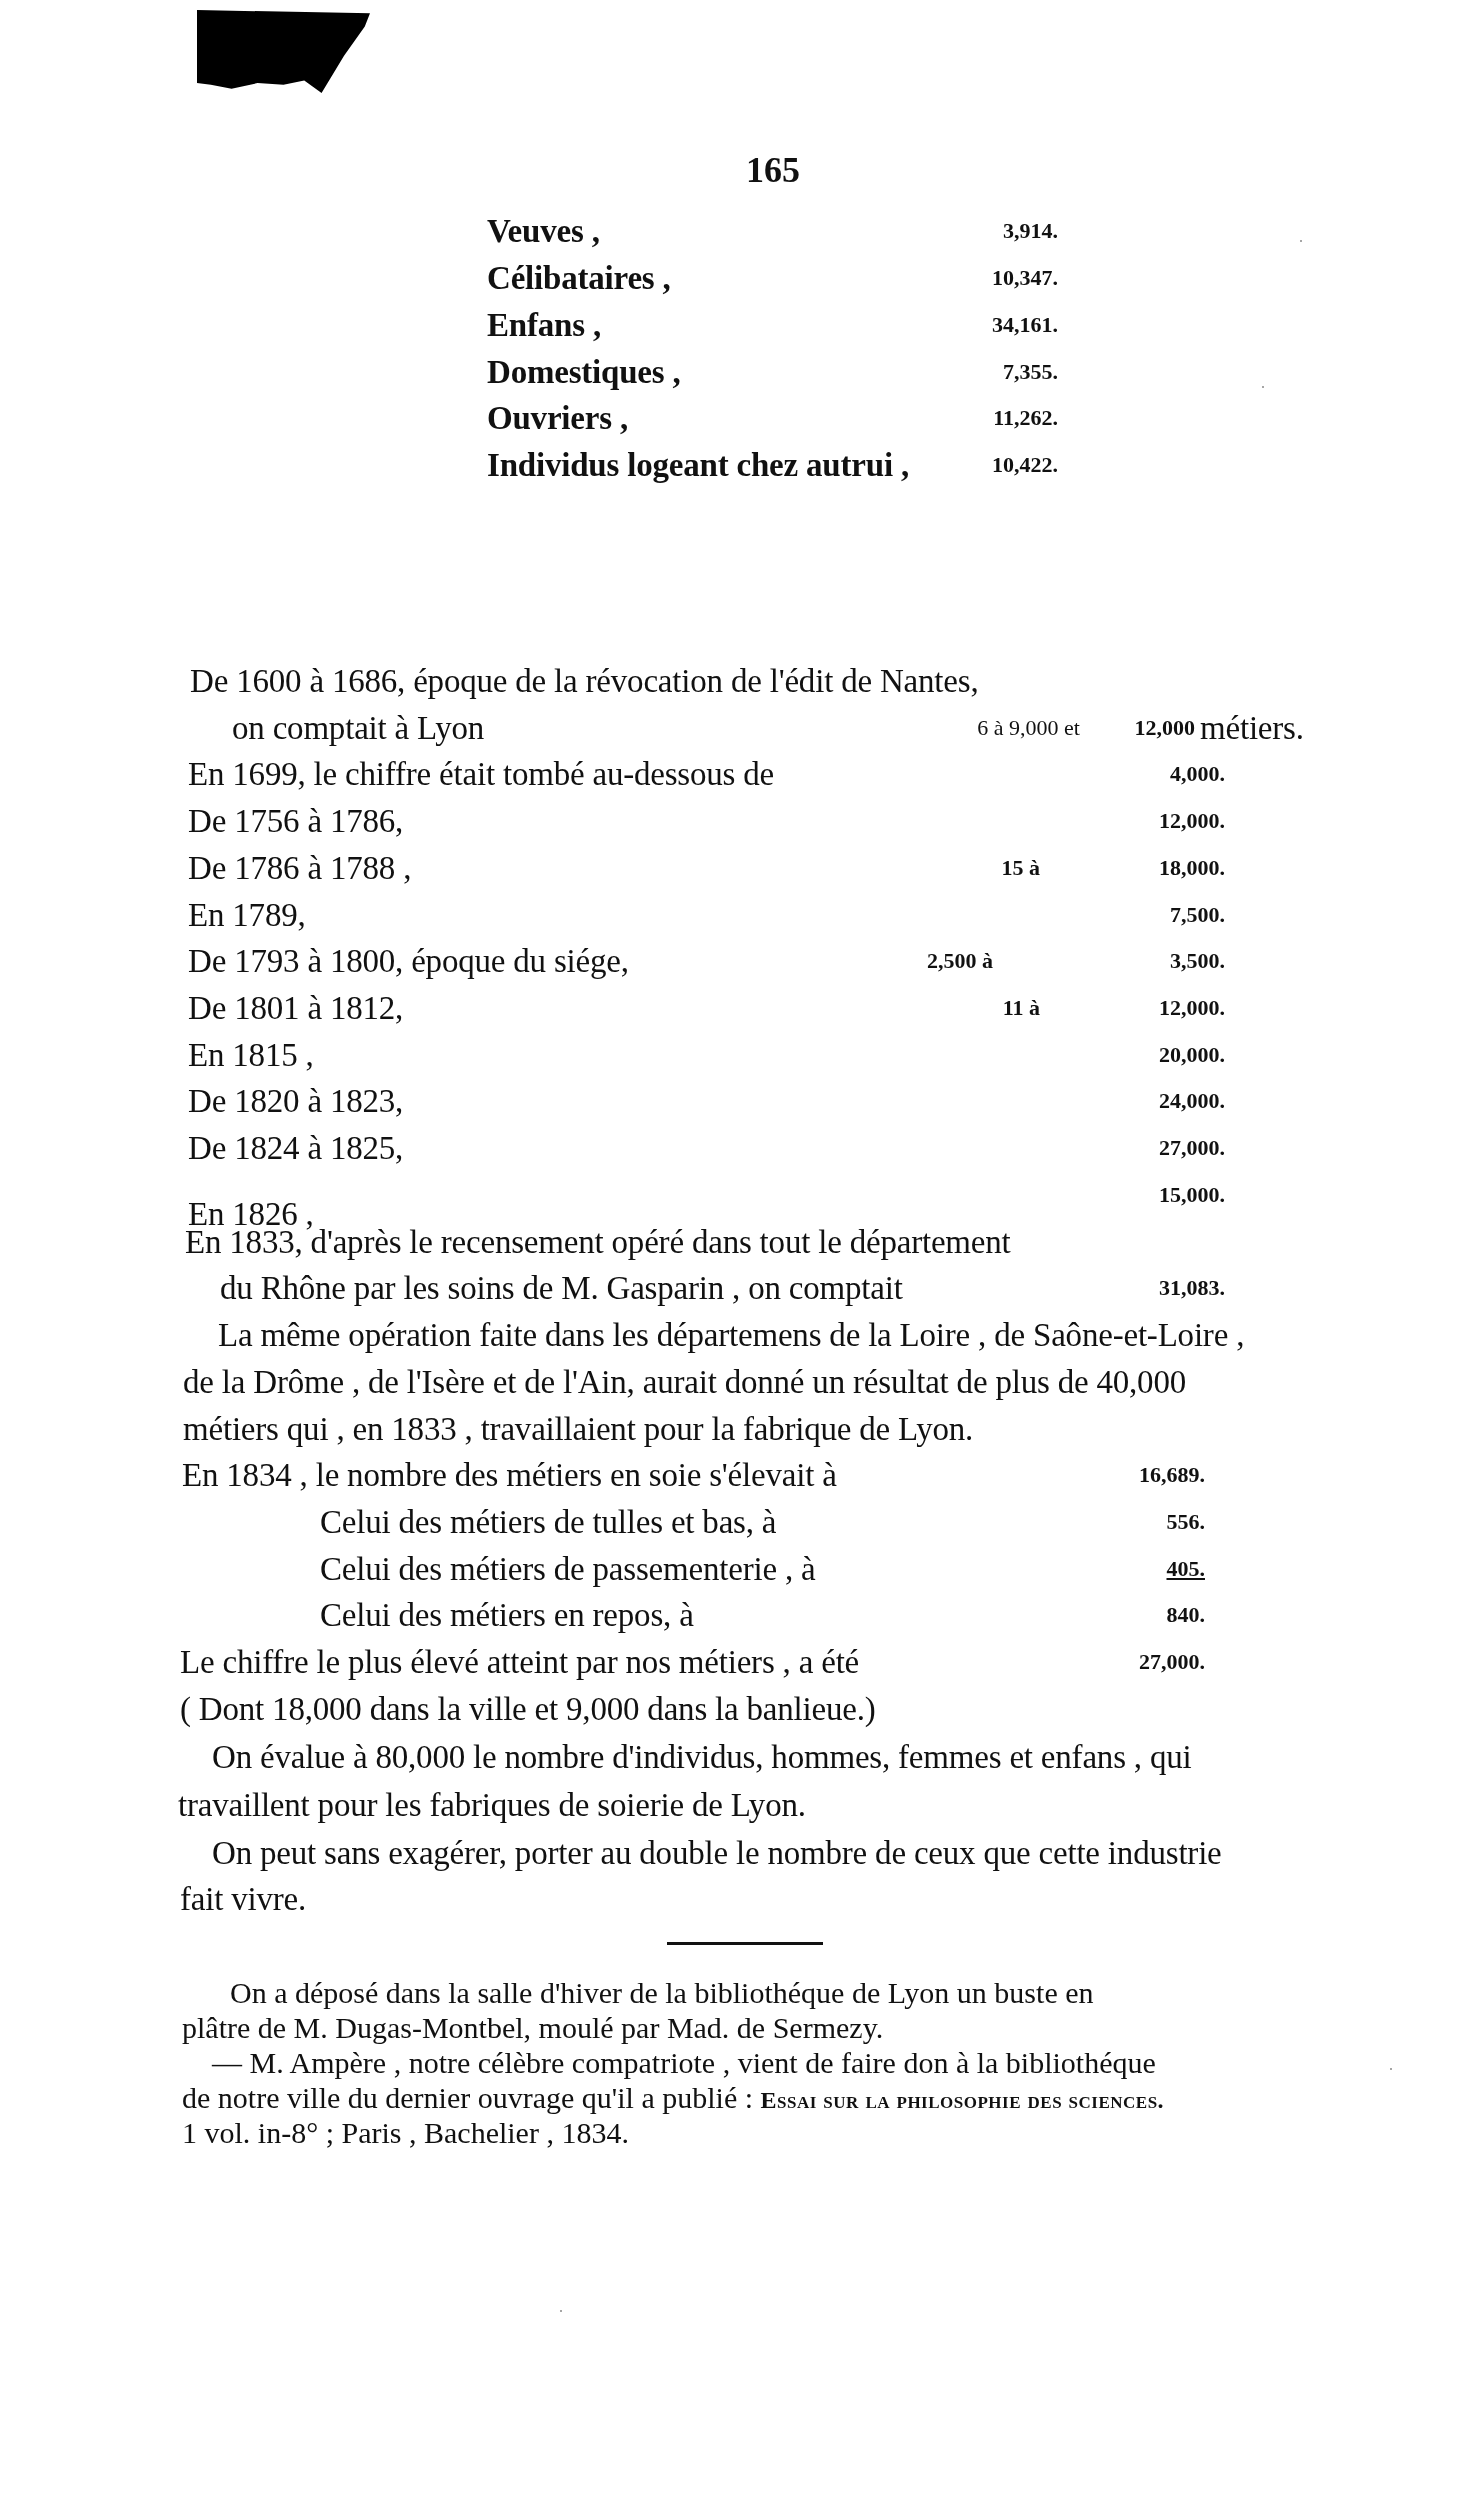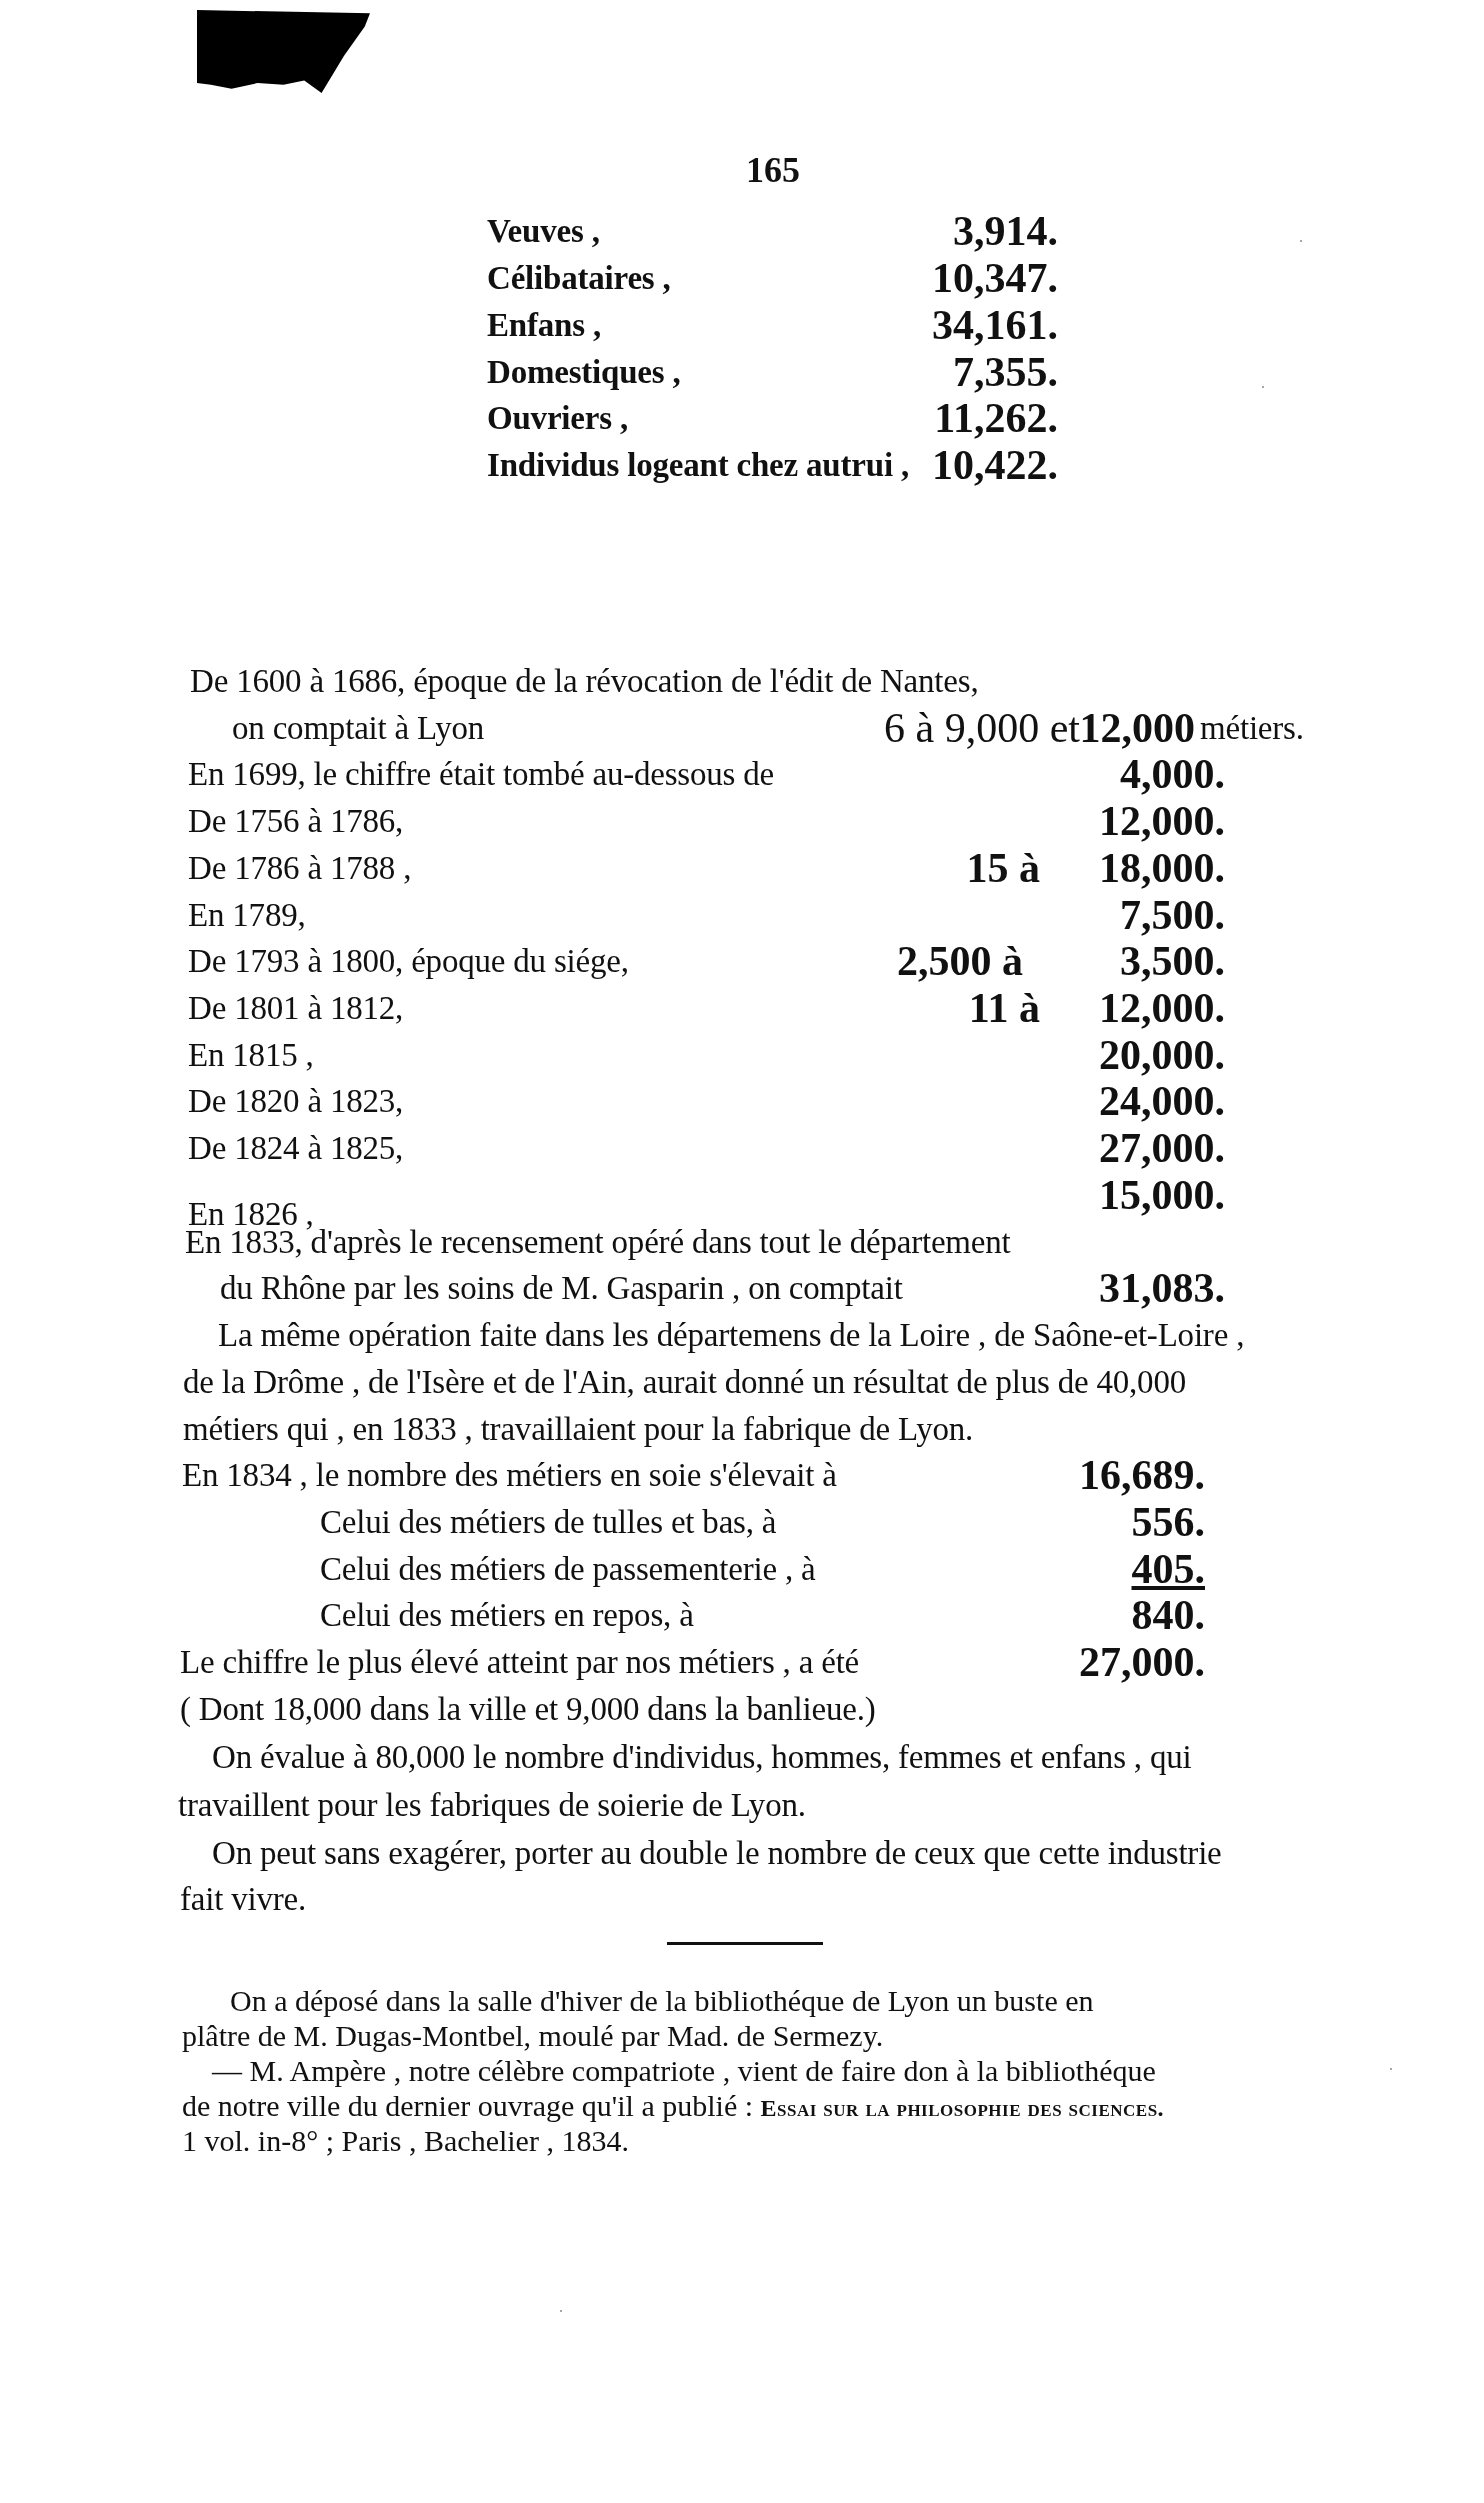--- a/index.html
+++ b/index.html
@@ -24,21 +24,21 @@
     white-space: nowrap;
     font-size: 33px;
     line-height: 36px;
     height: 36px;
     letter-spacing: -0.2px;
   }
   .bold { font-weight: bold; }
   .num {
     position: absolute;
     white-space: nowrap;
-    font-size: 42px;
+    font-size: 22px;
     line-height: 36px;
     height: 36px;
     font-weight: bold;
     text-align: right;
   }
   .pagenum {
     position: absolute;
     left: 713px; width: 120px; top: 150px;
     text-align: center;
     font-size: 36px; font-weight: bold;
@@ -56,21 +56,20 @@
     position: absolute;
     left: 667px; width: 156px; top: 1942px;
     height: 3px; background: #111;
   }
   .small {
     position: absolute;
     white-space: nowrap;
     font-size: 30px;
     line-height: 34px;
     height: 34px;
-    margin-top: 8px;
   }
   .sc { font-variant: small-caps; font-size: 24px; font-weight: bold; letter-spacing: 0.5px; }
   .speck { position: absolute; width: 2px; height: 2px; background: #888; border-radius: 50%; }
 </style>
 </head>
 <body>
 
 <div id="page">
 
   <div class="blot"></div>

